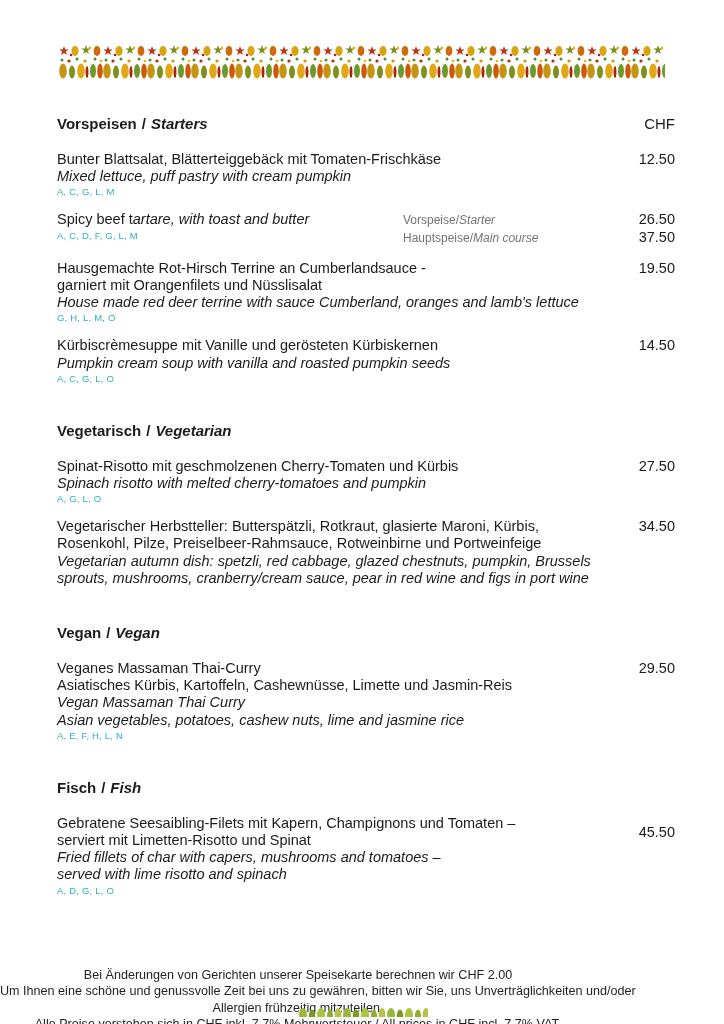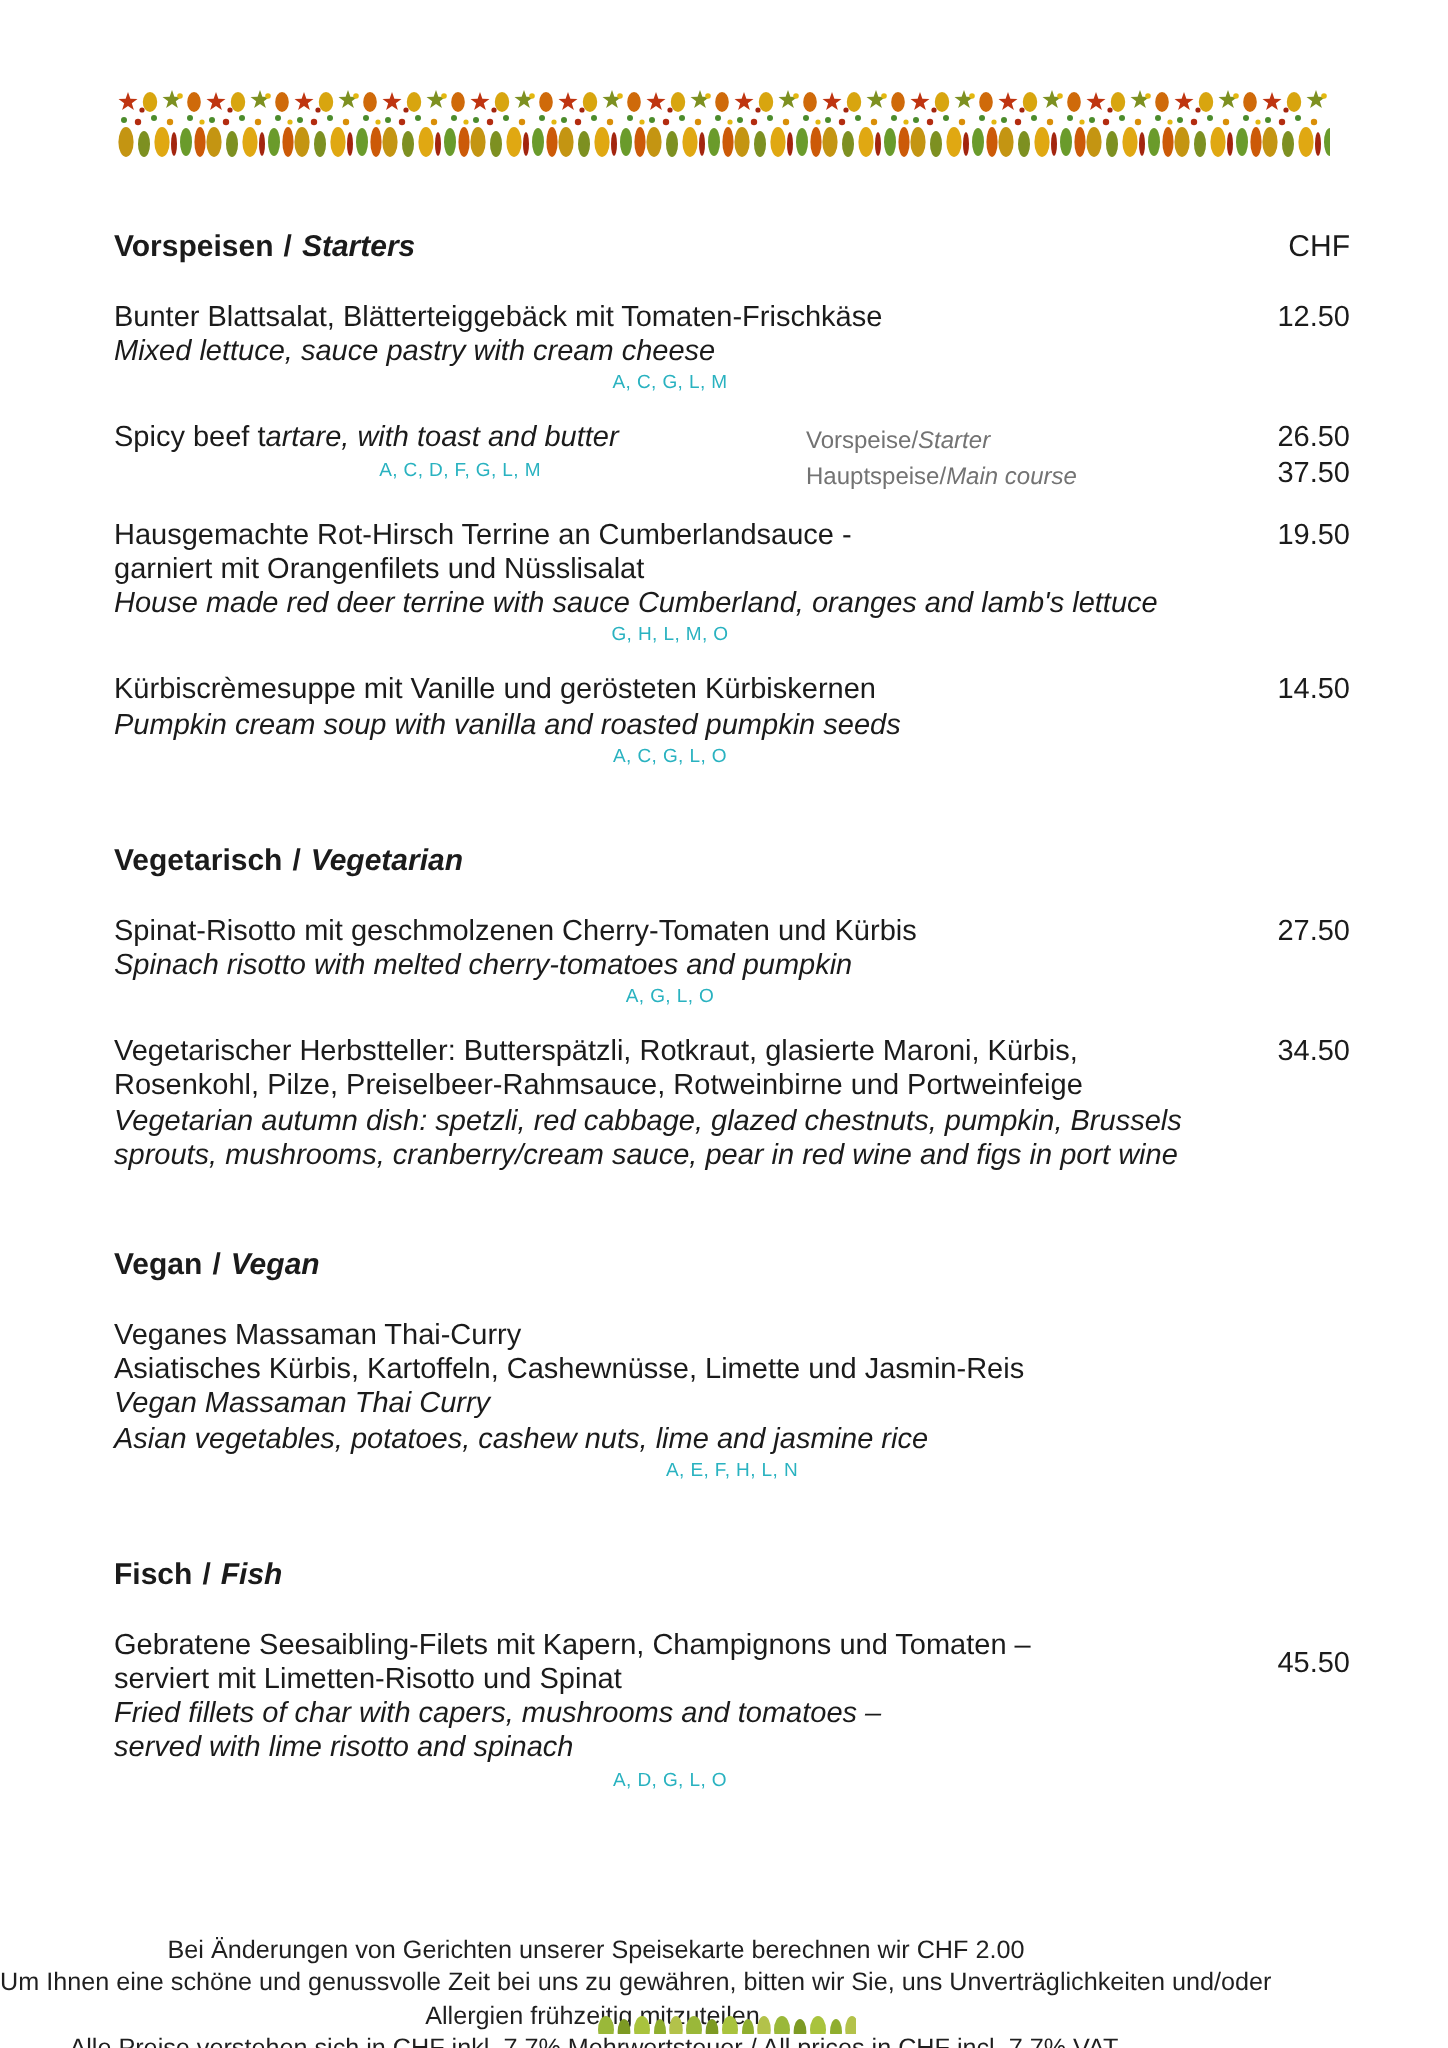--- a/index.html
+++ b/index.html
@@ -21,21 +21,21 @@
   .sec-title.later{margin:38px 0 19px 0;}
   .chf{font-size:15px;font-weight:normal;text-align:right;}
   .item{display:flex;justify-content:space-between;margin:0 0 13px 0;}
   .item-text{flex:1 1 auto;min-width:0;}
   .three .item-text{flex:0 0 346px;}
   .mid-col{flex:1 1 auto;font-size:12px;line-height:17.2px;padding-top:1px;color:#737373;}
   .mid-col .it{font-style:italic;}
   .de{font-size:14.5px;line-height:17.2px;}
   .en{font-size:14.5px;line-height:17.2px;font-style:italic;}
   .en .rm{font-style:normal;}
-  .allergens{font-size:9.5px;line-height:12px;color:#29b2c0;margin-top:1px;letter-spacing:0.2px;text-align:center;}
+  .allergens{font-size:9.5px;line-height:12px;color:#29b2c0;margin-top:1px;letter-spacing:0.2px;}
   .price-col{flex:0 0 62px;text-align:right;font-size:14.5px;line-height:17.2px;white-space:nowrap;}
   .price-col.offset{padding-top:9px;}
   .footer{
     margin:70px 16px 0 -57px;
     width:596px;
     text-align:center;
     font-size:12.6px;
     line-height:16.6px;
     color:#1f1f1f;
   }
@@ -78,21 +78,21 @@
   <div class="sec-row">
     <div class="sec-title">
       <span>Vorspeisen</span><span class="title-sep">/</span><span class="it">Starters</span>
     </div>
     <div class="chf">CHF</div>
   </div>
 
   <div class="item">
     <div class="item-text">
       <div class="de">Bunter Blattsalat, Blätterteiggebäck mit Tomaten-Frischkäse</div>
-      <div class="en">Mixed lettuce, sauce pastry with cream cheese</div>
+      <div class="en">Mixed lettuce, puff pastry with cream pumpkin</div>
       <div class="allergens">A, C, G, L, M</div>
     </div>
     <div class="price-col">12.50</div>
   </div>
 
   <div class="item three">
     <div class="item-text">
       <div class="en"><span class="rm">Spicy beef t</span><span>artare, with toast and butter</span></div>
       <div class="allergens">A, C, D, F, G, L, M</div>
     </div>
@@ -153,20 +153,21 @@
   </div>
 
   <div class="item">
     <div class="item-text">
       <div class="de">Veganes Massaman Thai-Curry</div>
       <div class="de">Asiatisches Kürbis, Kartoffeln, Cashewnüsse, Limette und Jasmin-Reis</div>
       <div class="en">Vegan Massaman Thai Curry</div>
       <div class="en">Asian vegetables, potatoes, cashew nuts, lime and jasmine rice</div>
       <div class="allergens">A, E, F, H, L, N</div>
     </div>
+    <div class="price-col">29.50</div>
   </div>
 
   <div class="sec-title later">
     <span>Fisch</span><span class="title-sep">/</span><span class="it">Fish</span>
   </div>
 
   <div class="item">
     <div class="item-text">
       <div class="de">Gebratene Seesaibling-Filets mit Kapern, Champignons und Tomaten –</div>
       <div class="de">serviert mit Limetten-Risotto und Spinat</div>

